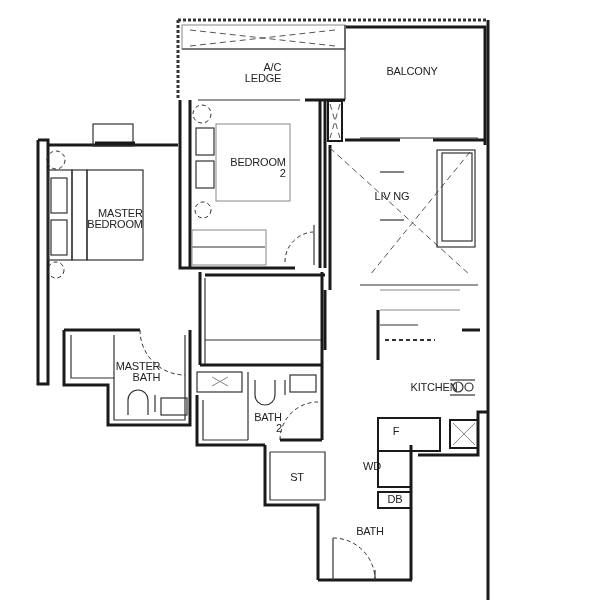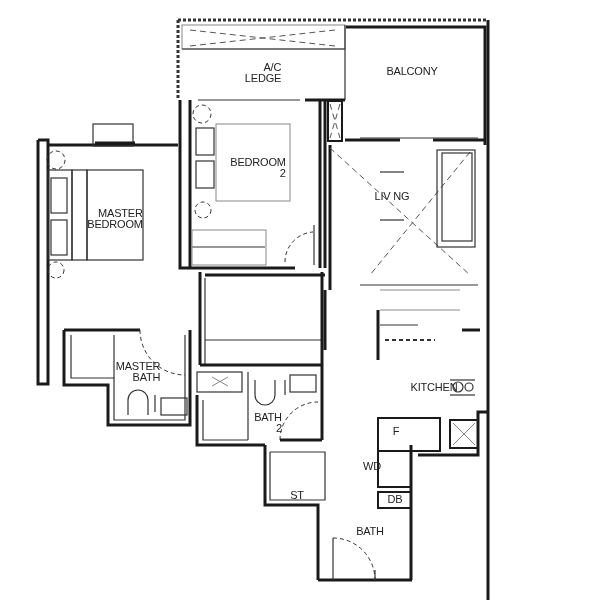--- a/index.html
+++ b/index.html
@@ -177,14 +177,14 @@
 BEDROOM</div>
 <div class="label" style="left:392px;top:191px;">LIV NG</div>
 <div class="label" style="left:138px;top:361px;">MASTER
 BATH</div>
 <div class="label" style="left:412px;top:382px;margin-left:22px;">KITCHEN</div>
 <div class="label" style="left:268px;top:412px;">BATH
 2</div>
 <div class="label" style="left:396px;top:426px;">F</div>
 <div class="label" style="left:372px;top:461px;">WD</div>
 <div class="label" style="left:395px;top:494px;">DB</div>
-<div class="label" style="left:297px;top:490px;">ST</div>
+<div class="label" style="left:297px;top:472px;">ST</div>
 <div class="label" style="left:370px;top:526px;">BATH</div>
 
 </body></html>

